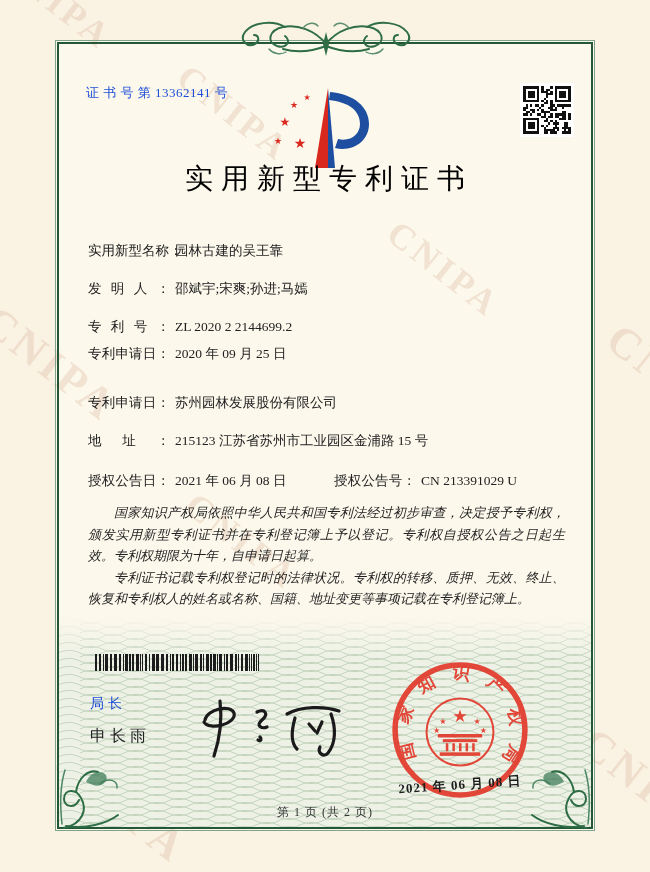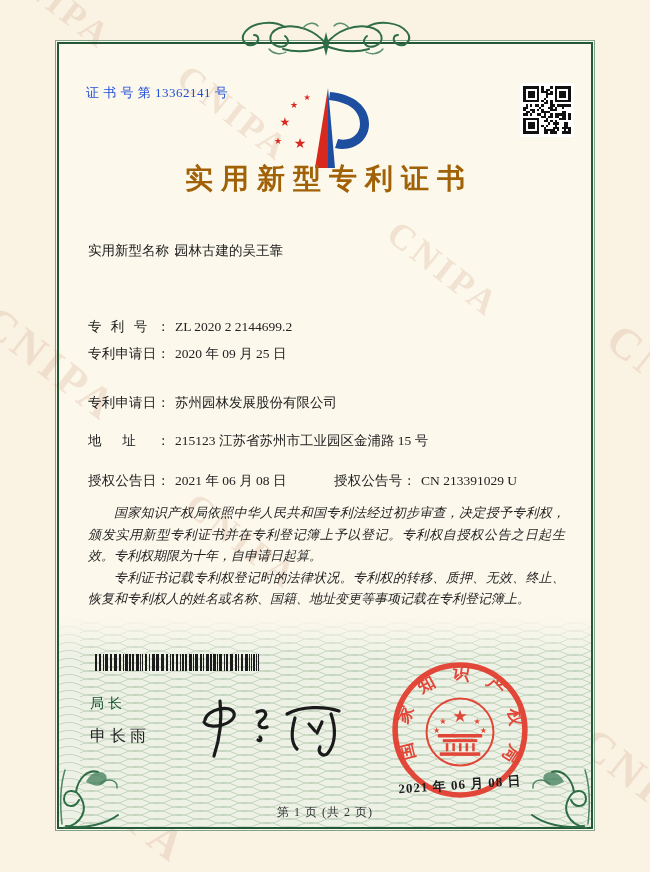--- a/index.html
+++ b/index.html
@@ -30,36 +30,36 @@
 
   .waves{position:absolute;left:58px;top:617px;z-index:2;}
   .waves-fade{position:absolute;left:58px;top:617px;width:534px;height:40px;z-index:2;
       background:linear-gradient(#fcf8ec,rgba(252,248,236,0));}
 
   .cert-no{position:absolute;left:86px;top:84px;z-index:3;font-size:13px;color:#1d4ed8;letter-spacing:.5px;}
   .logo{position:absolute;left:272px;top:82px;z-index:3;}
   .qr{position:absolute;left:520px;top:83px;z-index:3;}
 
   .title{position:absolute;left:0;top:162px;width:100%;z-index:3;text-align:center;
-         font-size:28px;line-height:34px;font-weight:700;letter-spacing:8px;padding-left:8px;
-         box-sizing:border-box;color:#a16207;}
+         font-size:28px;line-height:34px;font-weight:400;letter-spacing:8px;padding-left:8px;
+         box-sizing:border-box;color:#000000;}
 
   .row{position:absolute;left:88px;z-index:3;font-size:13.5px;color:#222;white-space:nowrap;}
   .row .lbl{display:inline-block;width:82px;text-align:justify;text-align-last:justify;}
   .row .val{margin-left:5px;}
   .r0{top:242px;} .r1{top:280px;} .r2{top:318px;} .r3{top:345px;} .r4{top:394px;} .r5{top:432px;}
   .r6{top:472px;}
   .grant2{position:absolute;left:246px;top:0;white-space:nowrap;}
 
   .paras{position:absolute;left:88px;top:502px;width:477px;z-index:3;}
   .paras p{margin:0;font-size:13px;line-height:21.5px;font-style:italic;color:#1f1f1f;
            text-align:justify;text-indent:2em;}
 
   .barcode{position:absolute;left:95px;top:654px;z-index:3;}
-  .officer-title{position:absolute;left:90px;top:695px;z-index:3;font-size:14px;letter-spacing:4px;color:#14532d;}
+  .officer-title{position:absolute;left:90px;top:695px;z-index:3;font-size:14px;letter-spacing:4px;color:#1d4ed8;}
   .officer-name{position:absolute;left:90px;top:726px;z-index:3;font-size:16px;letter-spacing:4px;color:#222;}
   .signature{position:absolute;left:195px;top:698px;z-index:3;}
 
   .seal{position:absolute;left:389px;top:659px;z-index:6;opacity:.93;}
   .seal-date{position:absolute;left:380px;top:776px;width:160px;z-index:7;text-align:center;
              font-size:13px;font-weight:600;color:#1c1c1c;transform:rotate(-4deg);letter-spacing:1px;}
 
   .footer{position:absolute;left:0;top:804px;width:100%;z-index:3;text-align:center;
           font-size:12px;color:#333;letter-spacing:1px;}
 </style>
@@ -277,20 +277,23 @@
       <rect x="18" y="20" width="1" height="1" fill="#111"></rect>
       <rect x="19" y="20" width="1" height="1" fill="#111"></rect>
       <rect x="20" y="20" width="1" height="1" fill="#111"></rect>
     </svg>
 
   <div class="title">实用新型专利证书</div>
 
   <div class="row r0">
     <span class="lbl">实用新型名称：</span><span class="val">园林古建的吴王靠</span>
   </div>
+  <div class="row r1">
+    <span class="lbl">发明人：</span><span class="val">邵斌宇;宋爽;孙进;马嫣</span>
+  </div>
   <div class="row r2">
     <span class="lbl">专利号：</span><span class="val">ZL 2020 2 2144699.2</span>
   </div>
   <div class="row r3">
     <span class="lbl">专利申请日：</span><span class="val">2020 年 09 月 25 日</span>
   </div>
   <div class="row r4">
     <span class="lbl">专利申请日：</span><span class="val">苏州园林发展股份有限公司</span>
   </div>
   <div class="row r5">

